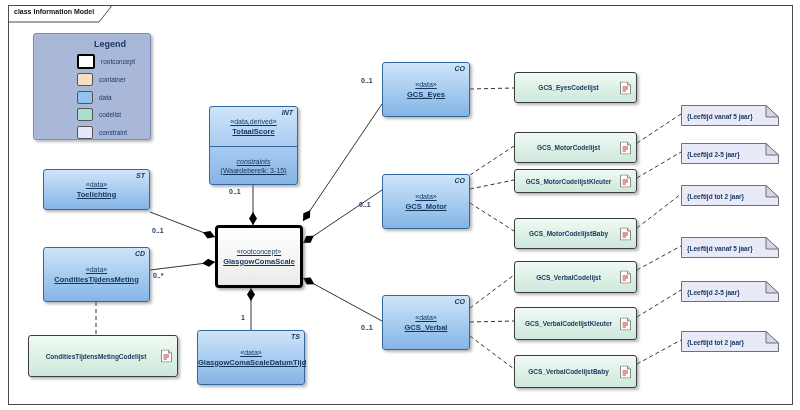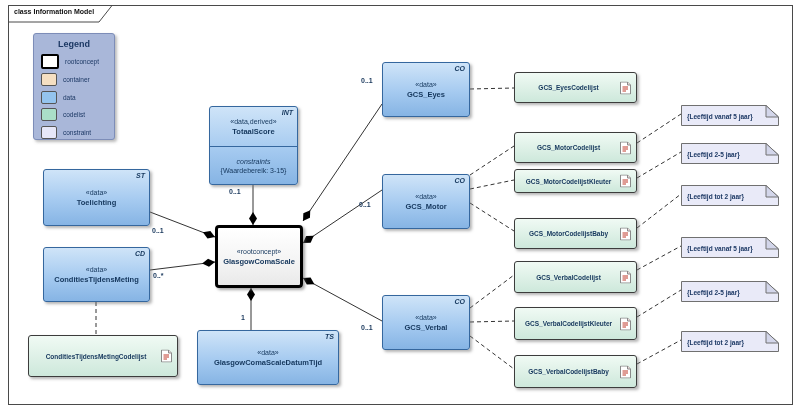--- a/index.html
+++ b/index.html
@@ -11,33 +11,33 @@
   .frame{position:absolute;left:8px;top:5px;width:783px;height:398px;
     border:1px solid #4a4a4a;background:#fff;z-index:0;}
   .tab{position:absolute;left:8px;top:5px;width:106px;height:18px;z-index:3;}
   .tab-label{position:absolute;left:14px;top:8px;font-size:7px;font-weight:bold;color:#111;z-index:4;white-space:nowrap;}
 
   #wires{position:absolute;left:0;top:0;z-index:1;}
 
   
   .legend{position:absolute;left:33px;top:33px;width:80px;height:105px;
     background:#a9b7d9;border:1px solid #7d8db8;border-radius:3px;
-    box-shadow:2px 2px 3px rgba(120,120,120,.5);z-index:2;}
+    box-shadow:2px 2px 3px rgba(120,120,120,.5);z-index:2;padding-left:36px;}
   .legend-title{text-align:center;font-size:9px;font-weight:bold;color:#1c3864;margin-top:5px;}
   .legend-item{display:flex;align-items:center;margin:4.5px 0 0 7px;}
   .legend-item .sw{width:14px;height:11px;border:1px solid #555;border-radius:2px;flex:none;background:#fff;}
   .legend-item .sw.thick{border:2px solid #000;}
   .legend-item .lbl{font-size:6.5px;color:#1c3864;margin-left:6px;white-space:nowrap;}
 
   
   .node{position:absolute;box-sizing:border-box;border:1px solid #35679e;border-radius:3px;
     background:linear-gradient(180deg,#cfe4f8 0%,#a5caf0 55%,#86b4e4 100%);
     box-shadow:2px 2px 3px rgba(120,120,120,.55);
     color:#14365c;text-align:center;font-size:7px;z-index:2;
-    display:flex;flex-direction:column;justify-content:center;}
+    display:flex;flex-direction:column;justify-content:center;text-decoration:underline;}
   .node .type{position:absolute;top:2px;right:4px;font-style:italic;font-weight:bold;font-size:7px;}
   .node .stereo{font-size:7px;}
   .node .name{font-weight:bold;font-size:7.5px;margin-top:2px;white-space:nowrap;}
 
   .root{background:linear-gradient(180deg,#ffffff 0%,#f4f4f4 60%,#e9e9e9 100%);
     border:3px solid #000;border-radius:4px;box-shadow:2px 2px 3px rgba(110,110,110,.6);align-items:center;}
 
   .compart-top{flex:none;height:39px;display:flex;flex-direction:column;justify-content:center;border-bottom:1px solid #35679e;}
   .compart-bot{flex:1;display:flex;flex-direction:column;justify-content:center;}
   .constr-label{font-style:italic;font-size:7px;}
@@ -130,38 +130,38 @@
   <div class="compart-top">
     <div class="stereo">«data,derived»</div>
     <div class="name">TotaalScore</div>
   </div>
   <div class="compart-bot">
     <div class="constr-label">constraints</div>
     <div class="constr-val">{Waardebereik: 3-15}</div>
   </div>
 </div>
 
-<div class="node" style="left:43px;top:169px;width:107px;height:57px;">
+<div class="node" style="left:43px;top:169px;width:107px;height:41px;">
   <span class="type">ST</span>
   <div class="stereo">«data»</div>
   <div class="name">Toelichting</div>
 </div>
 
 <div class="node" style="left:43px;top:247px;width:107px;height:55px;">
   <span class="type">CD</span>
   <div class="stereo">«data»</div>
   <div class="name">ConditiesTijdensMeting</div>
 </div>
 
 <div class="node root" style="left:215px;top:225px;width:88px;height:63px;">
   <div class="stereo">«rootconcept»</div>
   <div class="name">GlasgowComaScale</div>
 </div>
 
-<div class="node" style="left:197px;top:330px;width:142px;height:55px;">
+<div class="node" style="left:197px;top:330px;width:108px;height:55px;">
   <span class="type">TS</span>
   <div class="stereo">«data»</div>
   <div class="name">GlasgowComaScaleDatumTijd</div>
 </div>
 
 <div class="node" style="left:382px;top:62px;width:88px;height:55px;">
   <span class="type">CO</span>
   <div class="stereo">«data»</div>
   <div class="name">GCS_Eyes</div>
 </div>

